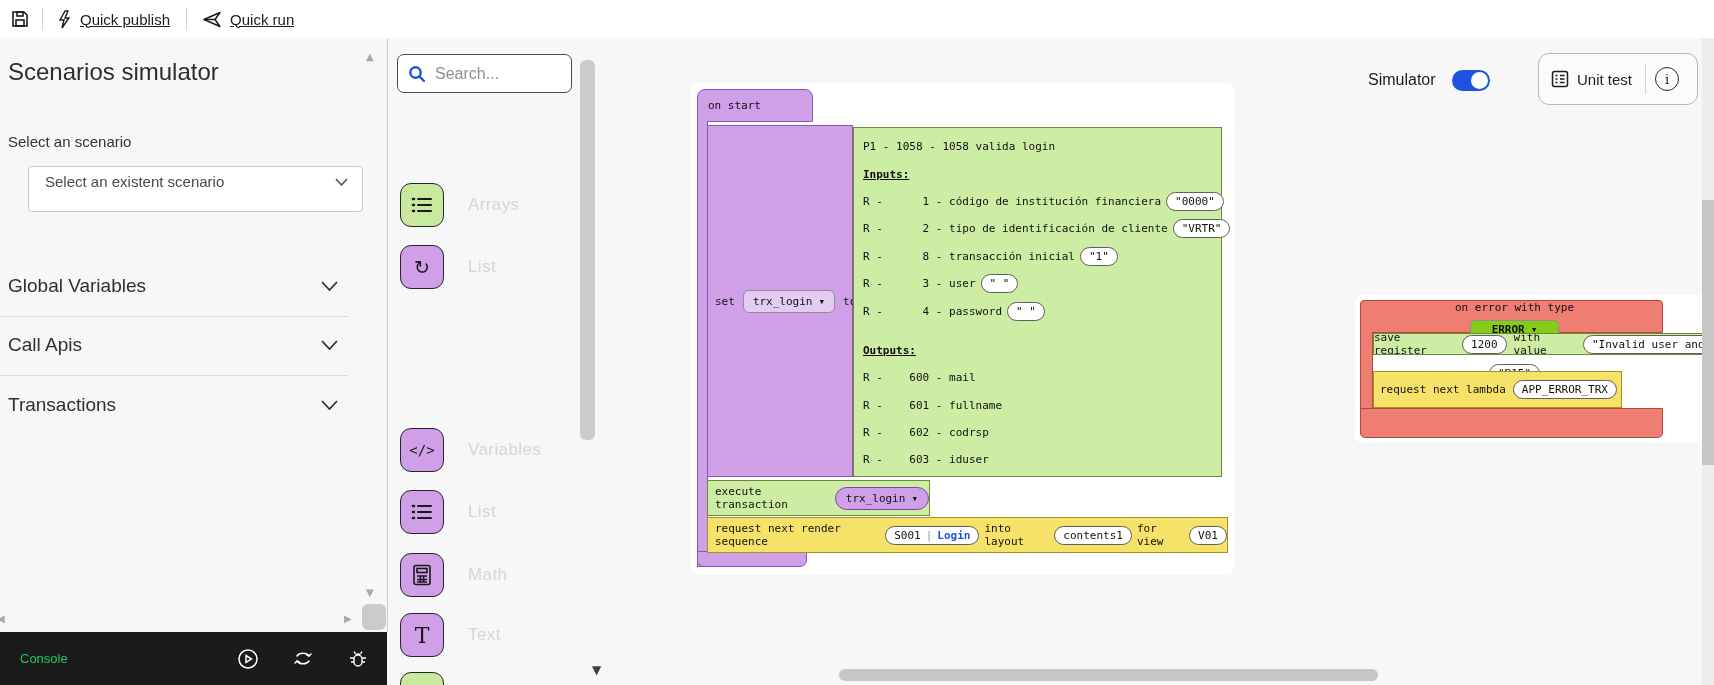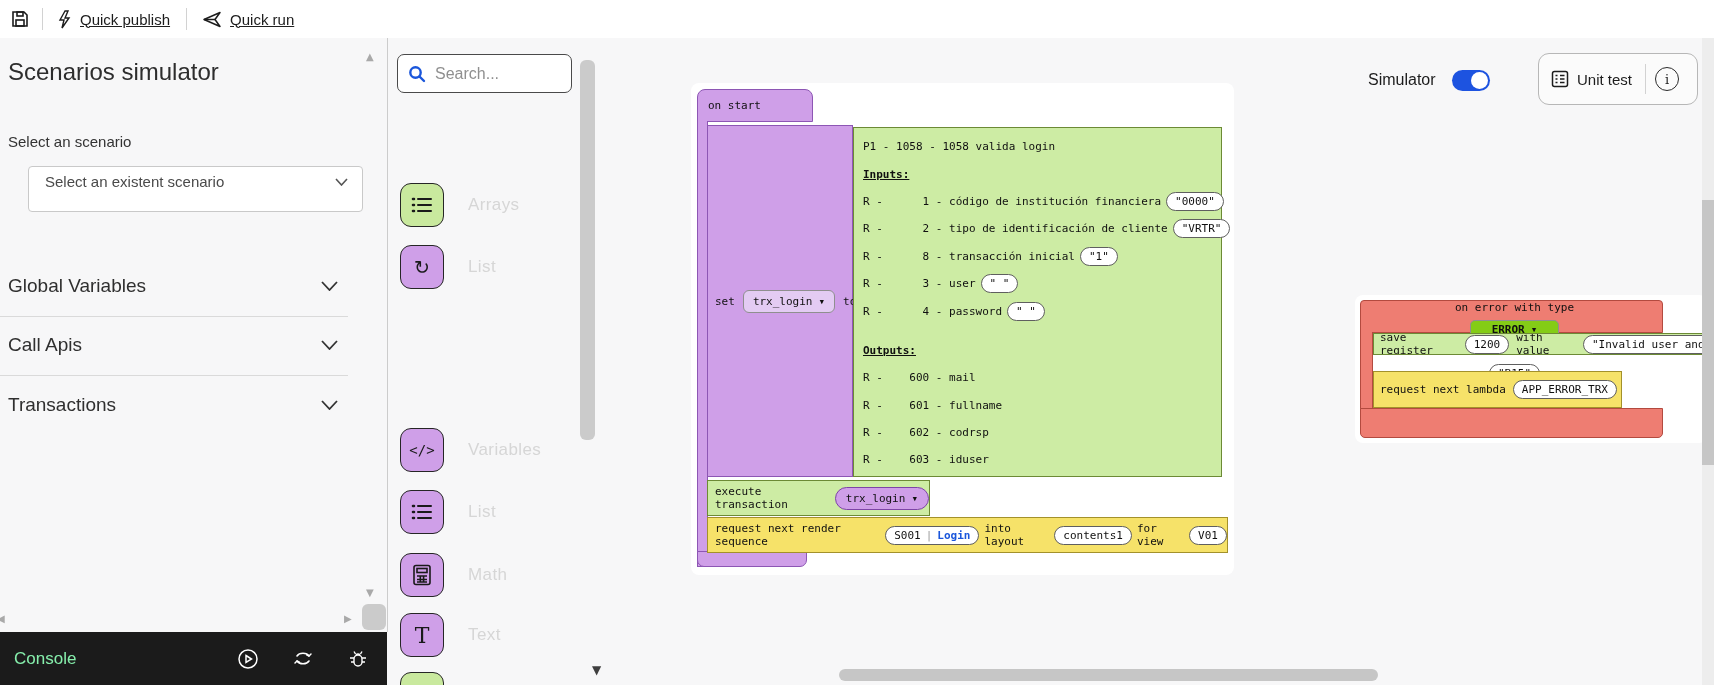--- a/index.html
+++ b/index.html
@@ -23,21 +23,21 @@
     border-radius:4px; display:flex; align-items:center; justify-content:space-between; padding:0 14px 15px 16px;
     font-size:15px; color:#4a4a4a; }
   .sb-acc { left:8px; width:330px; height:40px; display:flex; align-items:center; justify-content:space-between;
     font-size:19px; color:#2f2f2f; }
   .hdiv { left:0; width:348px; height:1px; background:#dadada; }
   .scroll-glyph { color:#a9a9a9; font-size:10px; line-height:10px; font-family:"DejaVu Sans",sans-serif; }
   .thumb { background:#cbcbcb; border-radius:6px; }
 
   
   .console { left:0; top:632px; width:387px; height:53px; background:#1b1b1b; display:flex; align-items:center; z-index:6; }
-  .console .c-title { color:#86efac; font-size:17px; margin-left:14px; }
+  .console .c-title { color:#22c55e; font-size:13px; margin-left:20px; }
   .console .c-icons { margin-left:auto; margin-right:18px; display:flex; gap:33px; }
   .cbtn { background:none; border:none; padding:0; cursor:pointer; display:flex; }
 
   
   .flyout-border { left:387px; top:38px; width:1px; height:594px; background:#cccccc; }
   .searchbox { left:397px; top:54px; width:175px; height:39px; background:#fff; border:1.6px solid #4a4a4a;
     border-radius:7px; display:flex; align-items:center; padding:0 10px; gap:9px; }
   .searchbox input { border:none; outline:none; width:110px; font-size:16px; color:#333; background:transparent;
     font-family:"Liberation Sans",sans-serif; }
   .searchbox input::placeholder { color:#8f8f8f; }
@@ -340,21 +340,21 @@
     <span class="dd dd-light">
       <span style="font-weight:bold">ERROR</span>
       <span>▾</span>
     </span>
     <span>and code</span>
     <span class="pill">"B15"</span>
   </div>
   <div class="blk red" style="left:1360px; top:332px; width:13px; height:78px; border-top:none; border-bottom:none"></div>
   <div class="blk red" style="left:1360px; top:408px; width:303px; height:30px; border-radius:0 0 5px 5px"></div>
 
-  <div class="blk green rowflex" style="left:1373px; top:333px; width:341px; height:22px; gap:7px; padding-left:6px; overflow:hidden">
+  <div class="blk green rowflex" style="left:1373px; top:333px; width:341px; height:22px; gap:7px; padding-left:0; overflow:hidden">
     <span>save register</span>
     <span class="pill">1200</span>
     <span>with value</span>
     <span class="pill" style="min-width:130px; justify-content:flex-start; overflow:hidden">"Invalid user and</span>
   </div>
 
   <div class="blk yellow rowflex" style="left:1373px; top:371px; width:249px; height:37px; gap:7px; padding-left:6px">
     <span>request next lambda</span>
     <span class="pill">APP_ERROR_TRX</span>
   </div>

